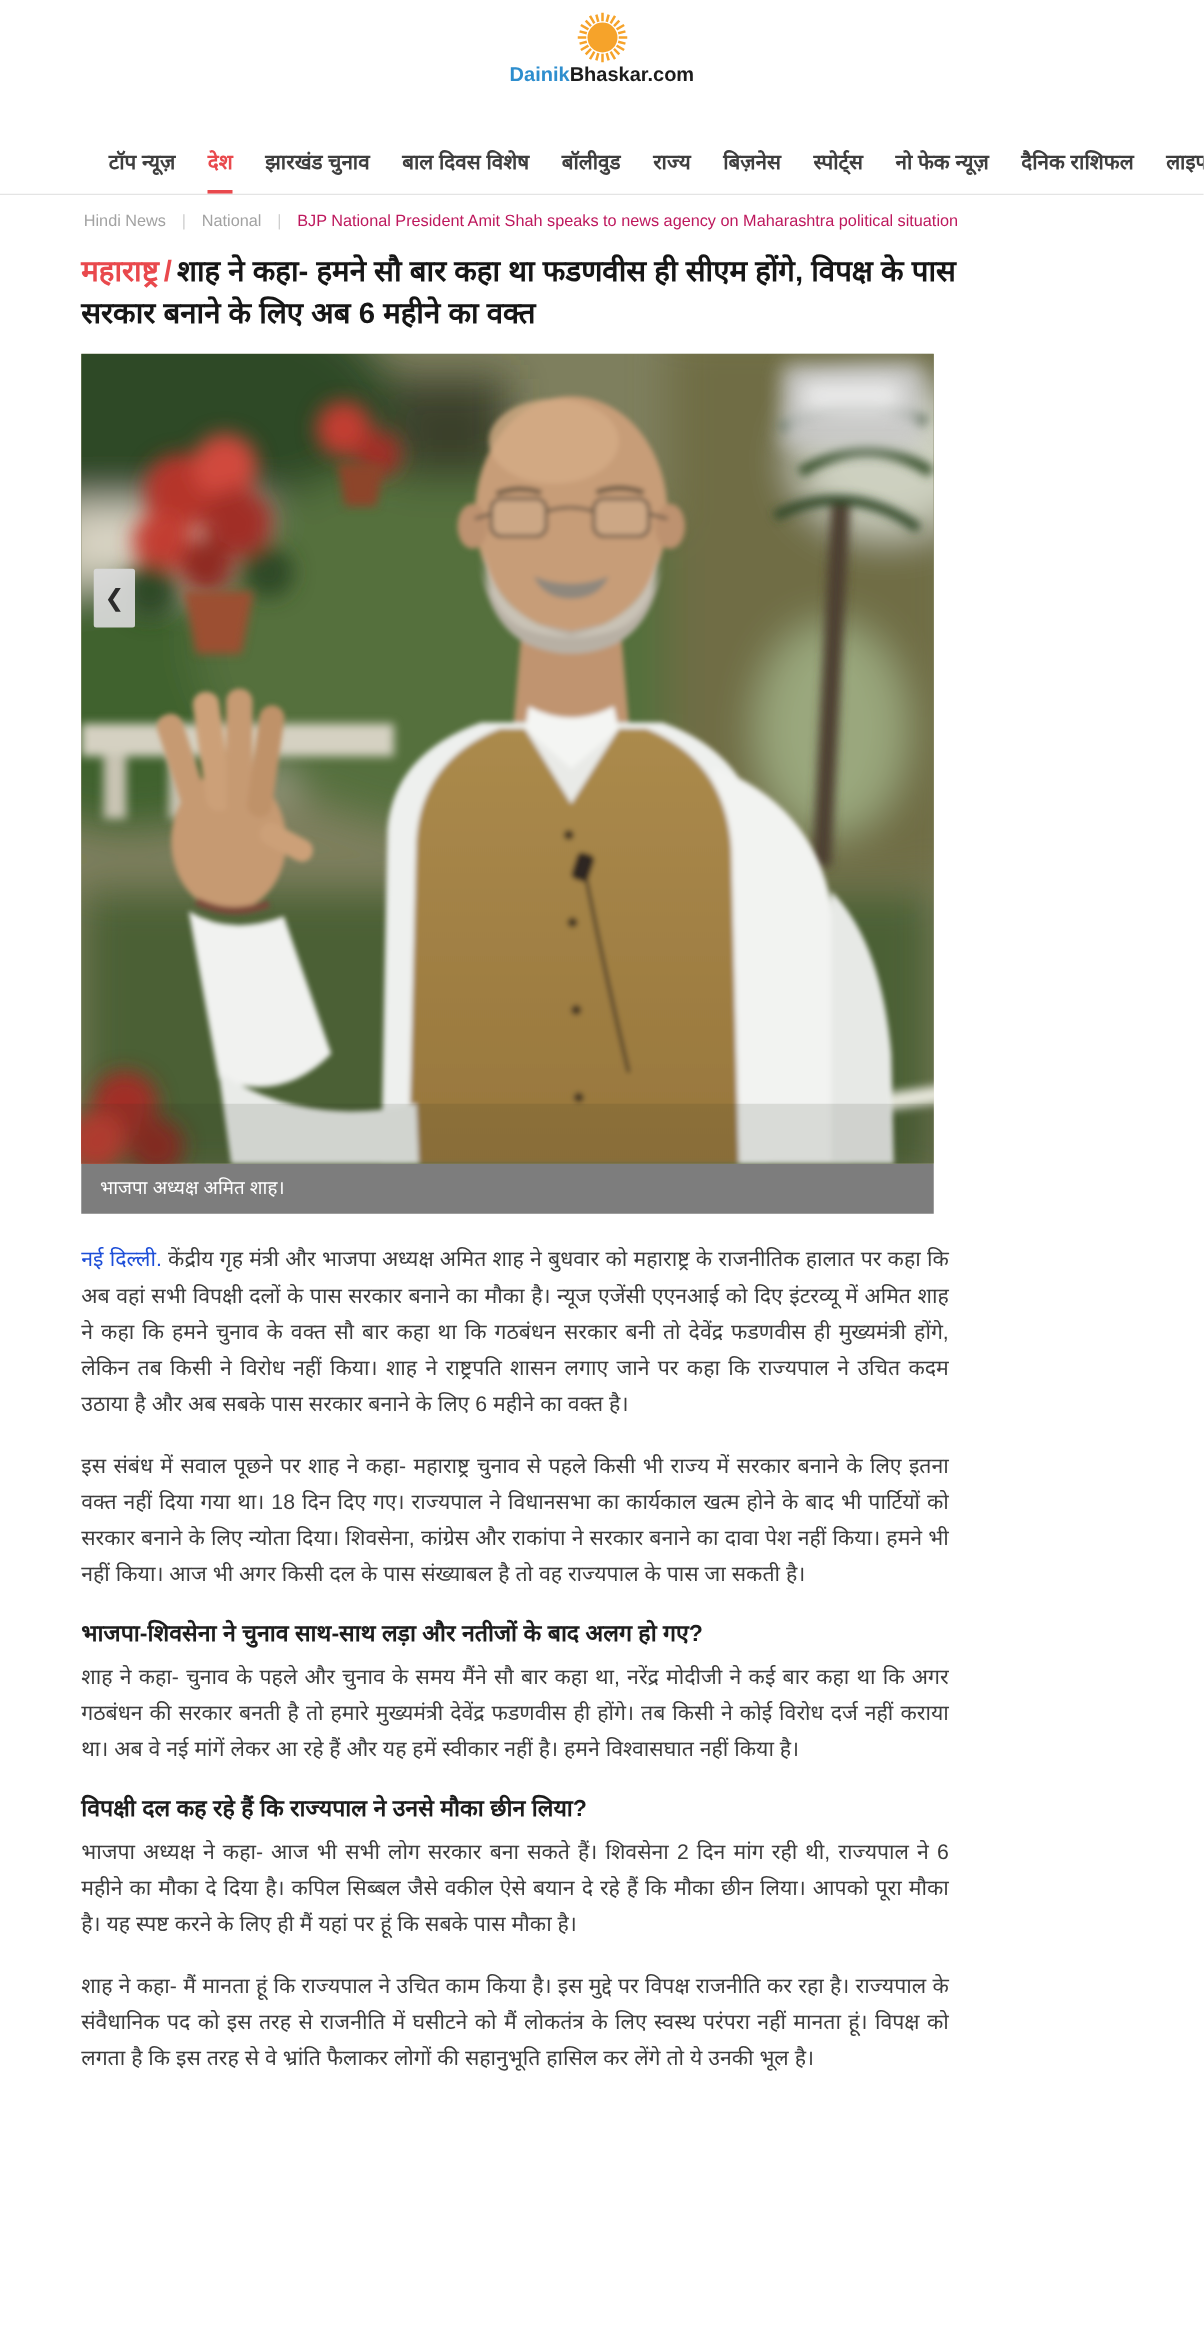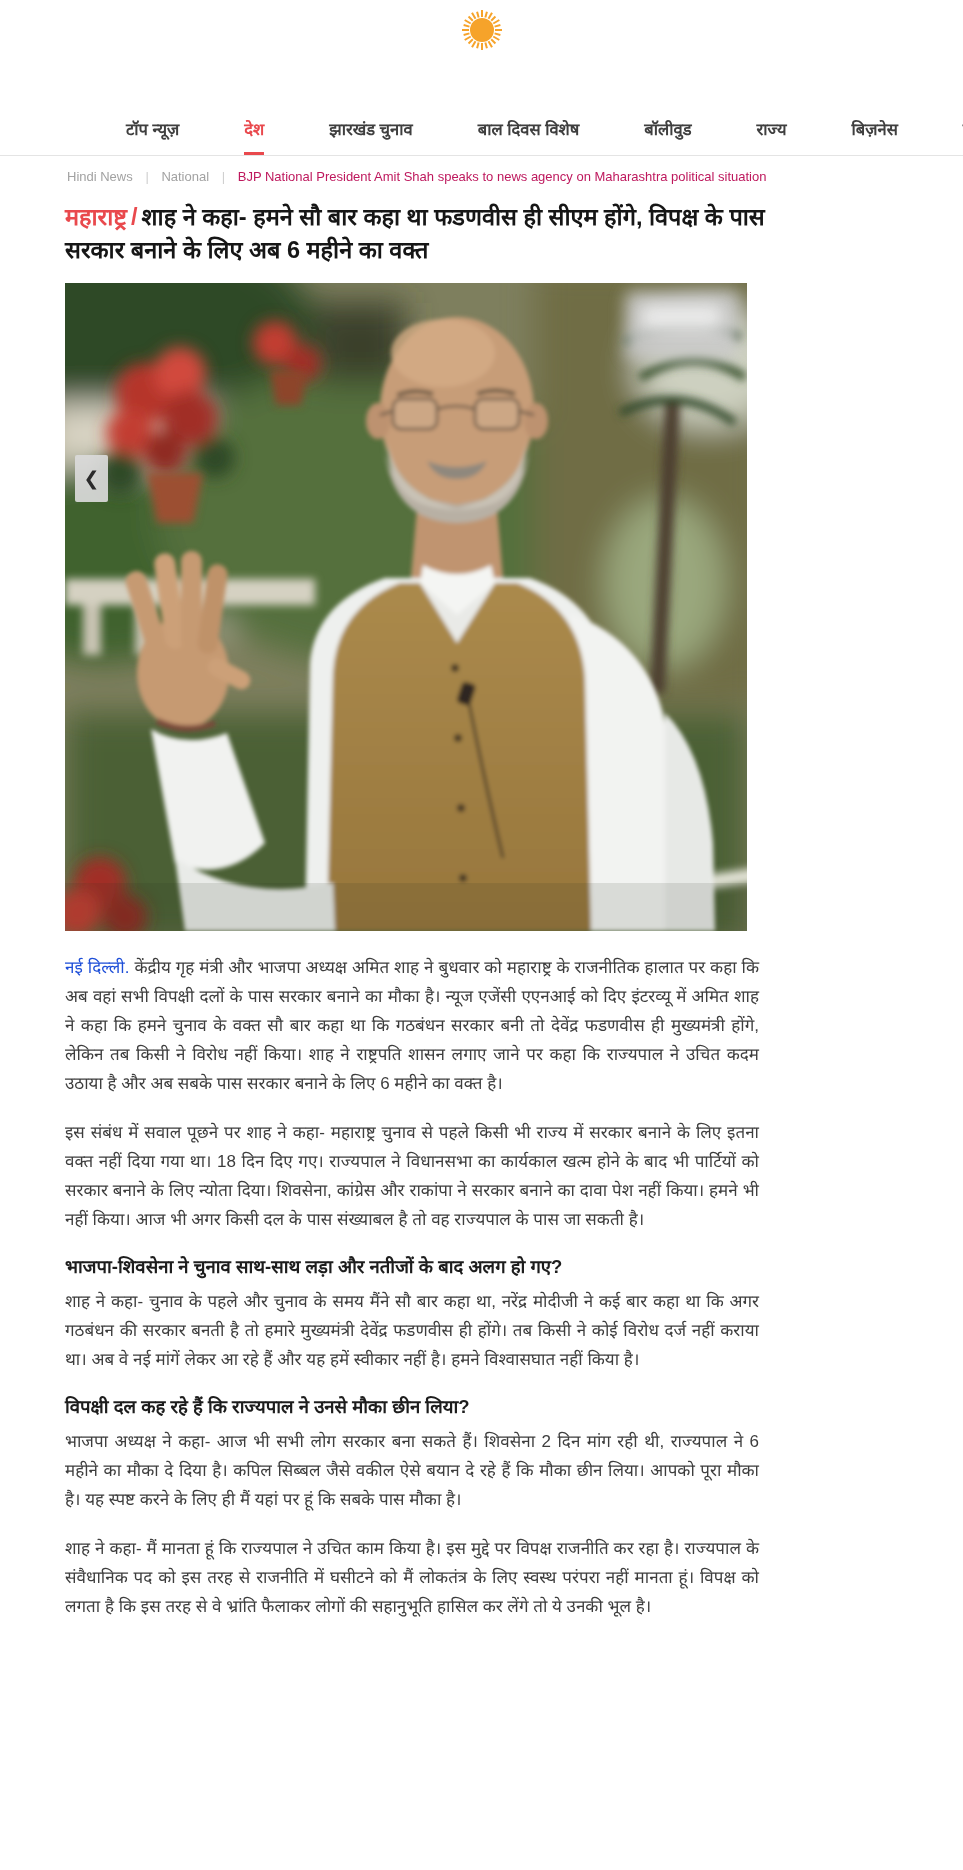--- a/index.html
+++ b/index.html
@@ -15,21 +15,21 @@
   .header { height: 102px; text-align: center; padding-top: 10px; }
   .sun { display:block; margin: 0 auto 2px; }
   .masthead { font-size: 31px; font-weight: 800; color: #141414; letter-spacing: .5px; line-height: 34px; }
   .dotcom { font-size: 16px; font-weight: 700; margin-top: 2px; }
   .dotcom .blue { color: #2e8ece; }
   .dotcom .black { color: #1c1c1c; }
   
   .nav {
     height: 54px; display: flex; align-items: stretch;
     padding-left: 65px; border-bottom: 1px solid #e4e4e4;
-    white-space: nowrap; overflow: hidden; gap: 39px;
+    white-space: nowrap; overflow: hidden;
   }
   .hamburger { align-self: center; width: 24px; margin-right: 22px; cursor: pointer; }
   .hamburger i { display:block; height: 2px; background:#4a4a4a; margin: 4px 0; border-radius:1px; }
   .nav-item {
     display: flex; align-items: center; margin-right: 26px;
     font-size: 16.5px; font-weight: 600; color: #3f3f3f;
     border-bottom: 3px solid transparent; padding-top: 3px; cursor: pointer;
   }
   .nav-item.active { color: #e9494d; border-bottom-color: #e9494d; }
   
@@ -107,20 +107,21 @@
           <rect x="33" y="19" width="6" height="2"></rect>
         </g>
       <g transform="rotate(75 20 20)">
           <rect x="19" y="1" width="2" height="6"></rect>
           <rect x="19" y="33" width="2" height="6"></rect>
           <rect x="1" y="19" width="6" height="2"></rect>
           <rect x="33" y="19" width="6" height="2"></rect>
         </g>
     </g>
   </svg>
+  <div class="dotcom"><span class="blue">Dainik</span><span class="black">Bhaskar.com</span></div>
 </header>
 
 <nav class="nav">
   <div class="hamburger">
       <i></i>
       <i></i>
       <i></i>
     </div>
   <div class="nav-item">टॉप न्यूज़</div>
   <div class="nav-item active">देश</div>
@@ -273,20 +274,21 @@
 
           <path d="M86 446 Q120 466 162 450 L200 560 Q160 600 110 580 Z" fill="#f1f2f0"></path>
           <path d="M110 575 Q180 620 268 600 L270 648 L120 648 Z" fill="#e9ebe8"></path>
         </g>
       </g>
 
       <rect x="0" y="600" width="682" height="48" fill="rgba(40,50,30,.12)"></rect>
     </svg>
     <button class="prev-btn">❮</button>
   </div>
+  <figcaption class="caption-bar">भाजपा अध्यक्ष अमित शाह।</figcaption>
 </figure>
 
 <article class="article">
   <p><span class="dateline">नई दिल्ली.</span><span> केंद्रीय गृह मंत्री और भाजपा अध्यक्ष अमित शाह ने बुधवार को महाराष्ट्र के राजनीतिक हालात पर कहा कि अब वहां सभी विपक्षी दलों के पास सरकार बनाने का मौका है। न्यूज एजेंसी एएनआई को दिए इंटरव्यू में अमित शाह ने कहा कि हमने चुनाव के वक्त सौ बार कहा था कि गठबंधन सरकार बनी तो देवेंद्र फडणवीस ही मुख्यमंत्री होंगे, लेकिन तब किसी ने विरोध नहीं किया। शाह ने राष्ट्रपति शासन लगाए जाने पर कहा कि राज्यपाल ने उचित कदम उठाया है और अब सबके पास सरकार बनाने के लिए 6 महीने का वक्त है।</span></p>
 
   <section class="section">
     <p>इस संबंध में सवाल पूछने पर शाह ने कहा- महाराष्ट्र चुनाव से पहले किसी भी राज्य में सरकार बनाने के लिए इतना वक्त नहीं दिया गया था। 18 दिन दिए गए। राज्यपाल ने विधानसभा का कार्यकाल खत्म होने के बाद भी पार्टियों को सरकार बनाने के लिए न्योता दिया। शिवसेना, कांग्रेस और राकांपा ने सरकार बनाने का दावा पेश नहीं किया। हमने भी नहीं किया। आज भी अगर किसी दल के पास संख्याबल है तो वह राज्यपाल के पास जा सकती है।</p>
   </section>
 
   <section class="section">

